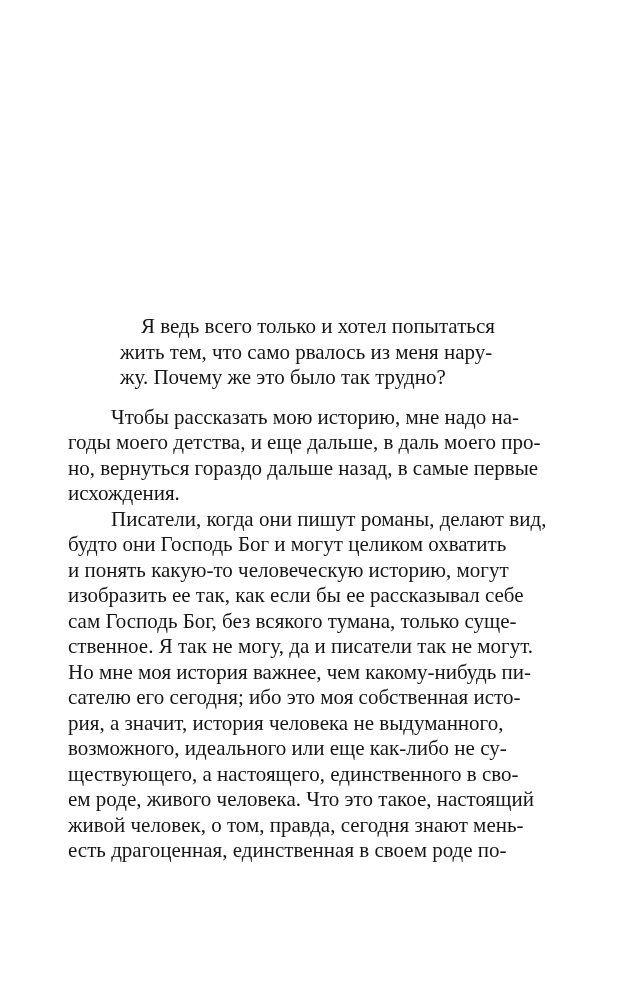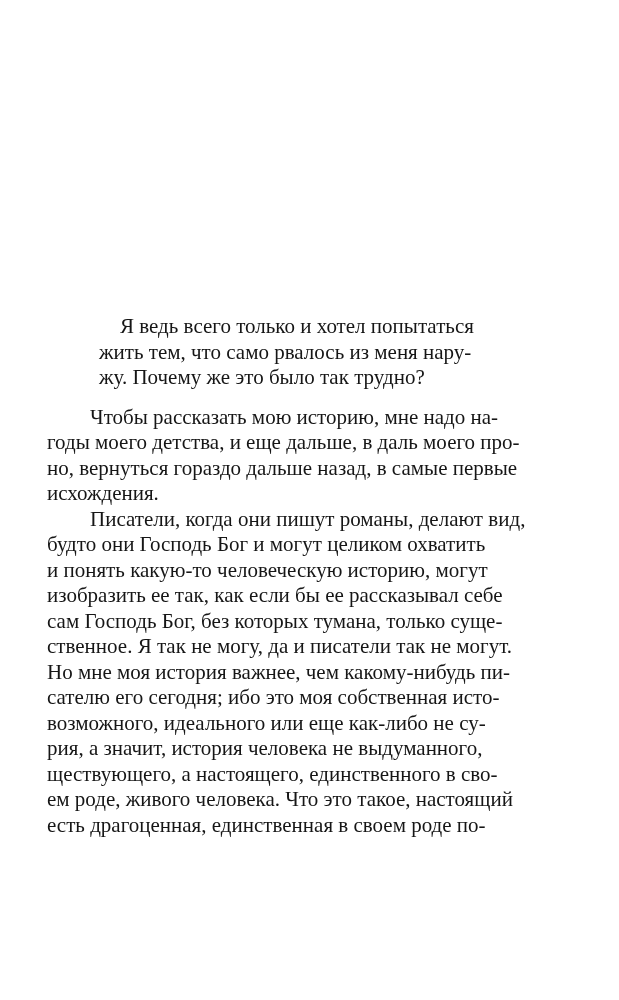--- a/index.html
+++ b/index.html
@@ -11,21 +11,21 @@
     position: relative;
     width: 619px;
     height: 1000px;
     background: #ffffff;
     overflow: hidden;
     font-family: "Liberation Serif", "DejaVu Serif", serif;
     color: #161616;
   }
   .content {
     position: absolute;
-    left: 47px;
+    left: 68px;
     top: 314px;
     width: 450px;
   }
   .tline {
     font-size: 21px;
     line-height: 25.5px;
     height: 25.5px;
     white-space: nowrap;
     text-align: left;
   }
@@ -56,25 +56,26 @@
           <div class="tline">Чтобы рассказать мою историю, мне надо на-</div>
           <div class="tline">годы моего детства, и еще дальше, в даль моего про-</div>
           <div class="tline">но, вернуться гораздо дальше назад, в самые первые</div>
           <div class="tline">исхождения.</div>
         </div>
         <div class="para">
           <div class="tline">Писатели, когда они пишут романы, делают вид,</div>
           <div class="tline">будто они Господь Бог и могут целиком охватить</div>
           <div class="tline">и понять какую-то человеческую историю, могут</div>
           <div class="tline">изобразить ее так, как если бы ее рассказывал себе</div>
-          <div class="tline">сам Господь Бог, без которых тумана, только суще-</div>
+          <div class="tline">сам Господь Бог, без всякого тумана, только суще-</div>
           <div class="tline">ственное. Я так не могу, да и писатели так не могут.</div>
           <div class="tline">Но мне моя история важнее, чем какому-нибудь пи-</div>
           <div class="tline">сателю его сегодня; ибо это моя собственная исто-</div>
+          <div class="tline">рия, а значит, история человека не выдуманного,</div>
           <div class="tline">возможного, идеального или еще как-либо не су-</div>
-          <div class="tline">рия, а значит, история человека не выдуманного,</div>
           <div class="tline">ществующего, а настоящего, единственного в сво-</div>
           <div class="tline">ем роде, живого человека. Что это такое, настоящий</div>
+          <div class="tline">живой человек, о том, правда, сегодня знают мень-</div>
           <div class="tline">есть драгоценная, единственная в своем роде по-</div>
         </div>
       </div>
   </div>
 </div>
 
 </body></html>

